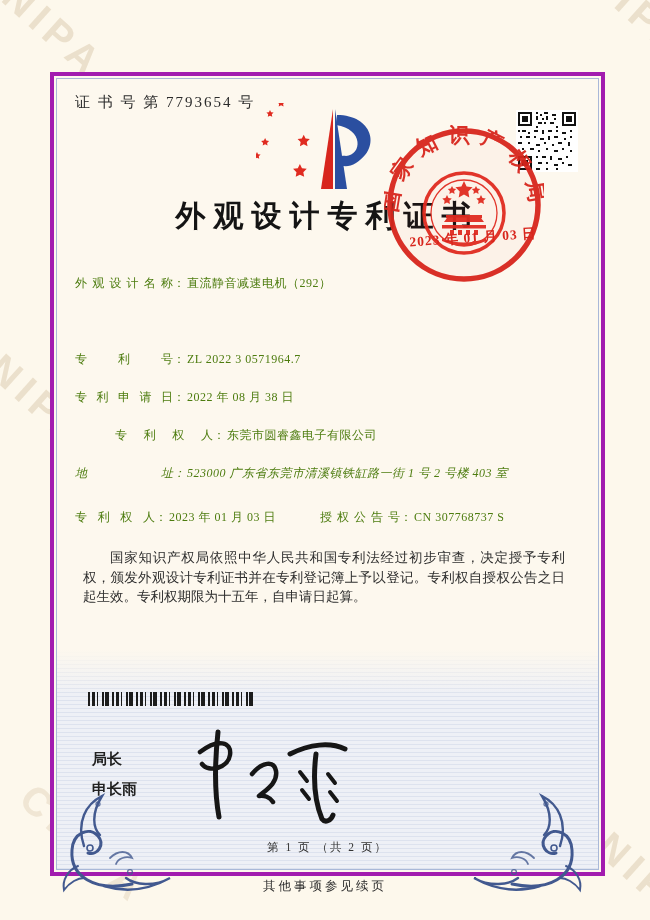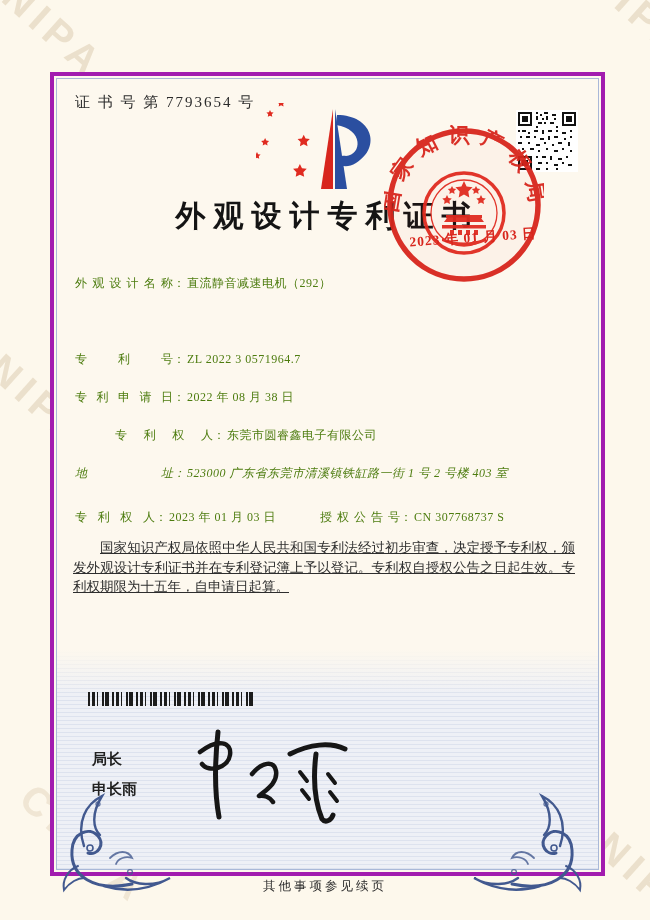--- a/index.html
+++ b/index.html
@@ -47,21 +47,21 @@
   .frow.r4{top:310px;} .frow.r5{top:348px;margin-left:40px;} .frow.r6{top:386px;font-style:italic;}
   .frow.r7{top:430px;}
   .gnum{position:absolute;left:245px;top:0;}
   .frow.r7 .flabel{width:80px;}
   .frow.r7 .gnum .flabel{width:80px;}
   
   .paras{
     position:absolute;left:16px;top:459px;width:502px;
     font-size:13.5px;line-height:19.5px;text-align:justify;color:#2e2e2e;
   }
-  .paras p{margin:0;text-indent:2em;text-decoration:underline;}
+  .paras p{margin:10px;text-indent:2em;}
   
   .panel{
     position:absolute;left:0;right:0;bottom:0;top:570px;
     background:repeating-linear-gradient(0deg,#dde2ee 0px,#dde2ee 1px,#eef0f6 1px,#eef0f6 4px);
     padding-left:38px;
   }
   .panel-fade{position:absolute;left:0;right:0;top:0;height:46px;
     background:linear-gradient(#fdf8ee,rgba(253,248,238,0));}
   .barcode{
     position:absolute;left:31px;top:43px;width:168px;height:14px;
@@ -174,20 +174,21 @@
 
       <svg class="signature" viewBox="0 0 175 105" fill="none" stroke="#161616" stroke-linecap="round" stroke-linejoin="round">
         <path d="M40 10 C37 38 36 68 41 95" stroke-width="5"></path>
         <path d="M22 30 C40 16 54 20 52 33 C50 46 31 51 24 42" stroke-width="4.5"></path>
         <path d="M74 52 C84 40 96 38 98 49 C100 61 88 68 81 74 C86 73 92 75 95 80" stroke-width="4.5"></path>
         <path d="M112 32 C132 22 152 20 167 27" stroke-width="5"></path>
         <path d="M138 32 C135 56 137 80 144 97 C147 101 153 99 155 93" stroke-width="5"></path>
         <path d="M122 50 l7 9 M150 52 l7 9 M124 68 l7 9 M152 70 l7 9" stroke-width="4"></path>
       </svg>
 
+      <div class="page-info">第 1 页 （共 2 页）</div>
     </div>
 
     <svg class="seal" viewBox="0 0 160 160">
       <circle cx="80" cy="80" r="74" fill="rgba(216,38,29,0.03)" stroke="#d8261d" stroke-width="5.5"></circle>
       <path id="sealArc" d="M 19 108 A 66 66 0 1 1 141 108" fill="none"></path>
       <text font-size="21" font-weight="bold" fill="#d8261d" letter-spacing="10">
         <textPath href="#sealArc" startOffset="50%" text-anchor="middle">国家知识产权局</textPath>
       </text>
       <g fill="#e02b20">
         <circle cx="80" cy="88" r="40" fill="none" stroke="#e02b20" stroke-width="3.5"></circle>

